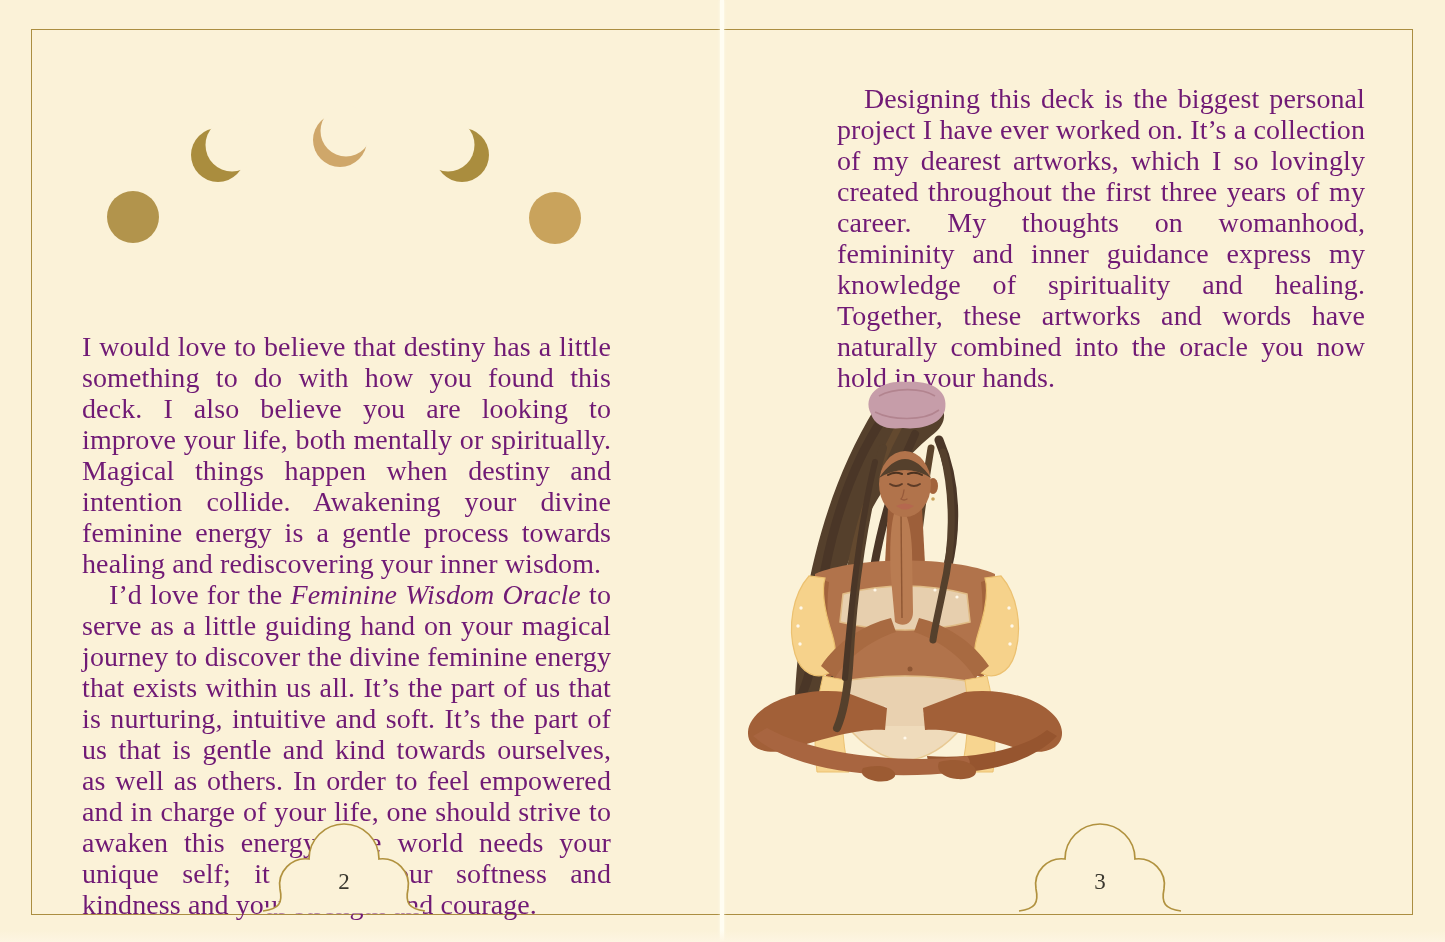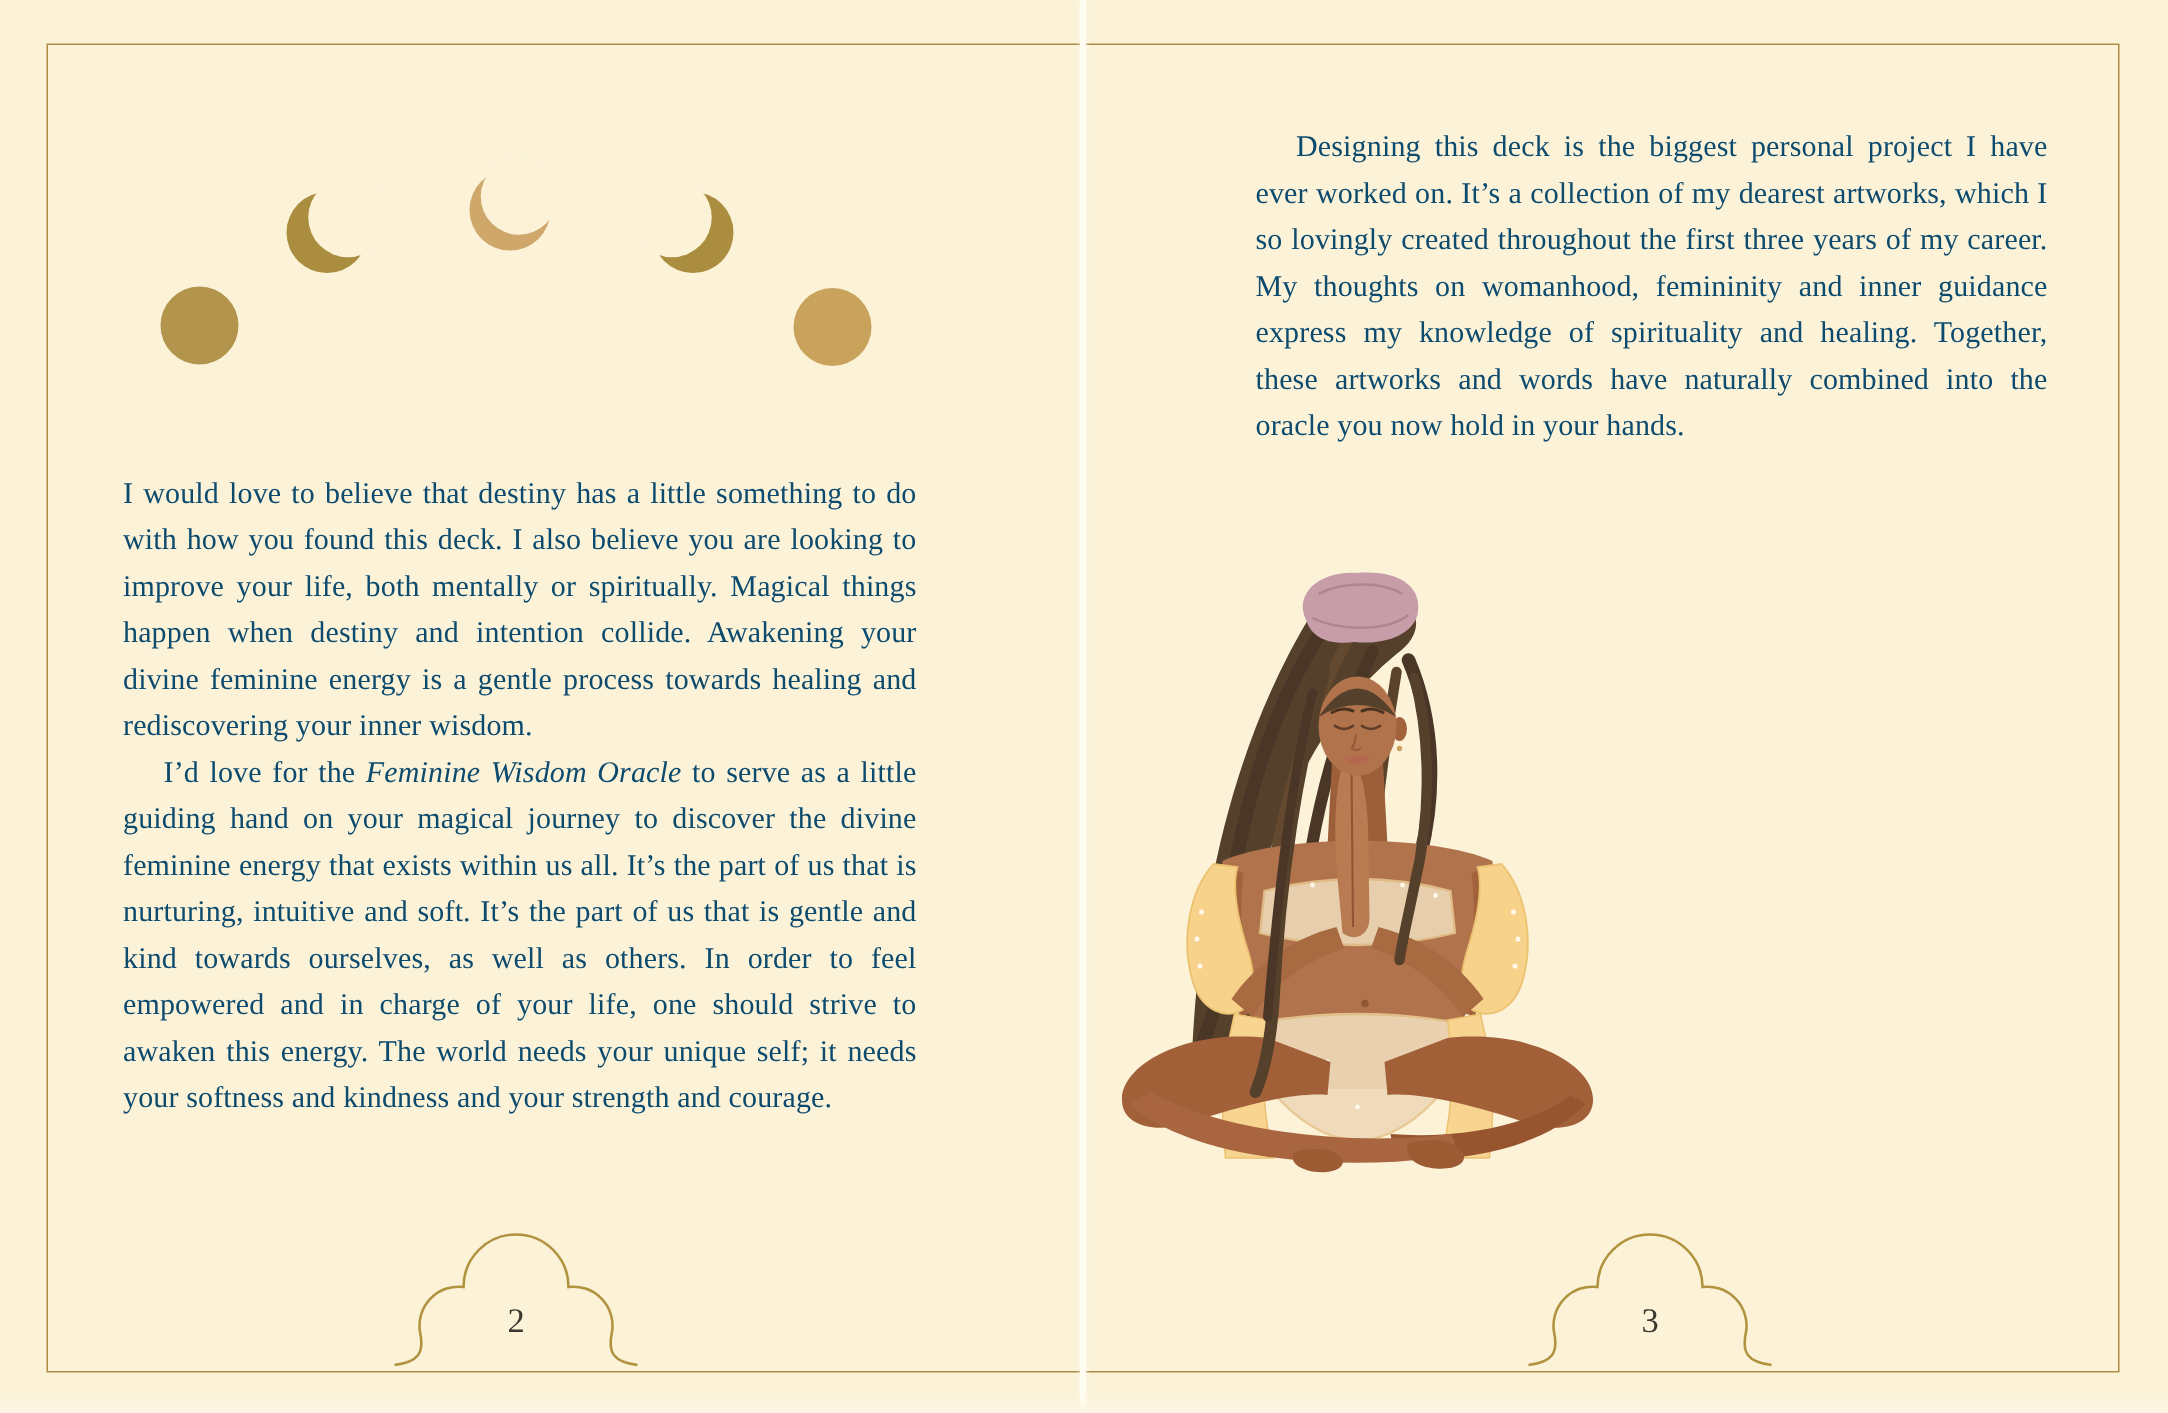--- a/index.html
+++ b/index.html
@@ -25,24 +25,24 @@
   }
 
   .page { position:absolute; top:0; height:942px; width:722px; }
   .page.left  { left:0; }
   .page.right { left:723px; }
 
   .moons { position:absolute; left:80px; top:105px; }
 
   .body-text {
     position:absolute;
-    font-size:20px; line-height:31px; color:#0c4a6e;
+    font-size:28px; line-height:31px; color:#701a75;
     text-align:justify; letter-spacing:.1px;
   }
-  .body-text.lp { left:82px; top:314px; width:529px;font-family:Liberation Serif, serif; }
+  .body-text.lp { left:82px; top:331px; width:529px;font-family:Liberation Serif, serif; }
   .body-text.rp { left:114px; top:83px;  width:528px; }
   .body-text p.indent { text-indent:27px; }
   .body-text em { font-style:italic; }
 
   .illustration { position:absolute; left:2px; top:378px; }
 
   .ornament { position:absolute; bottom:22px; }
   .ornament.lp { left:249px; }
   .ornament.rp { left:282px; }
   .ornament .num {

